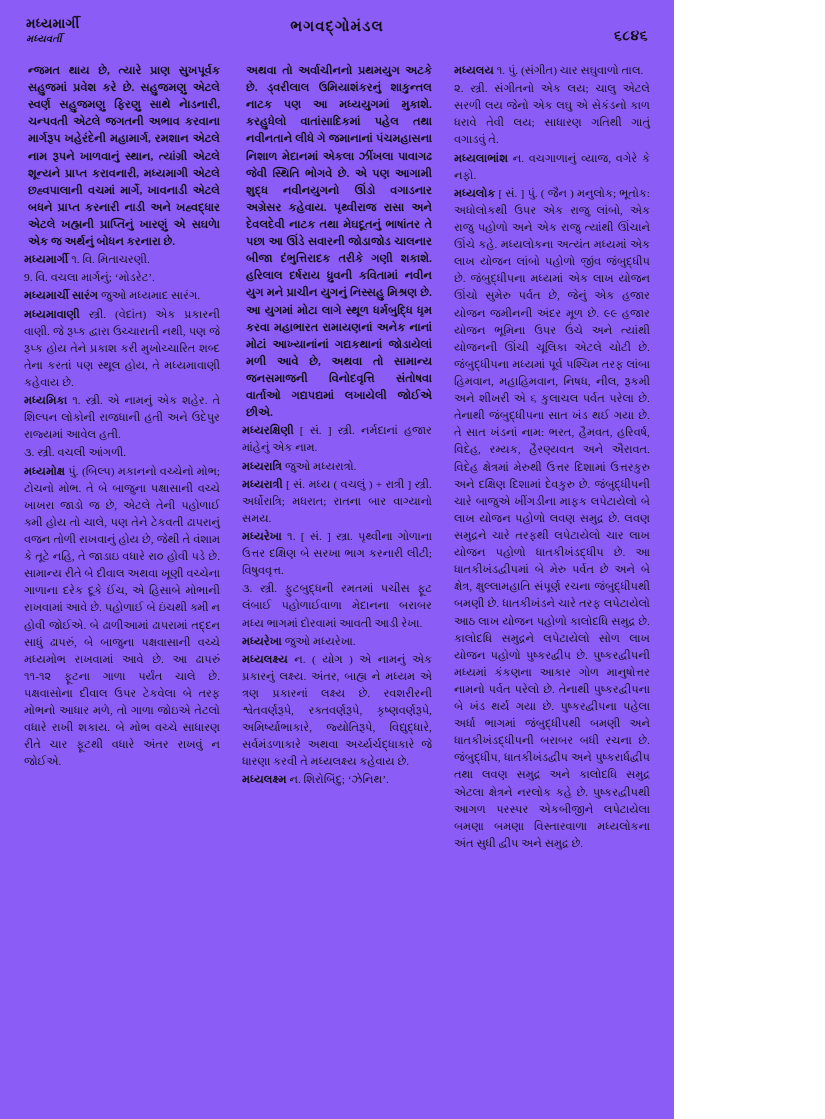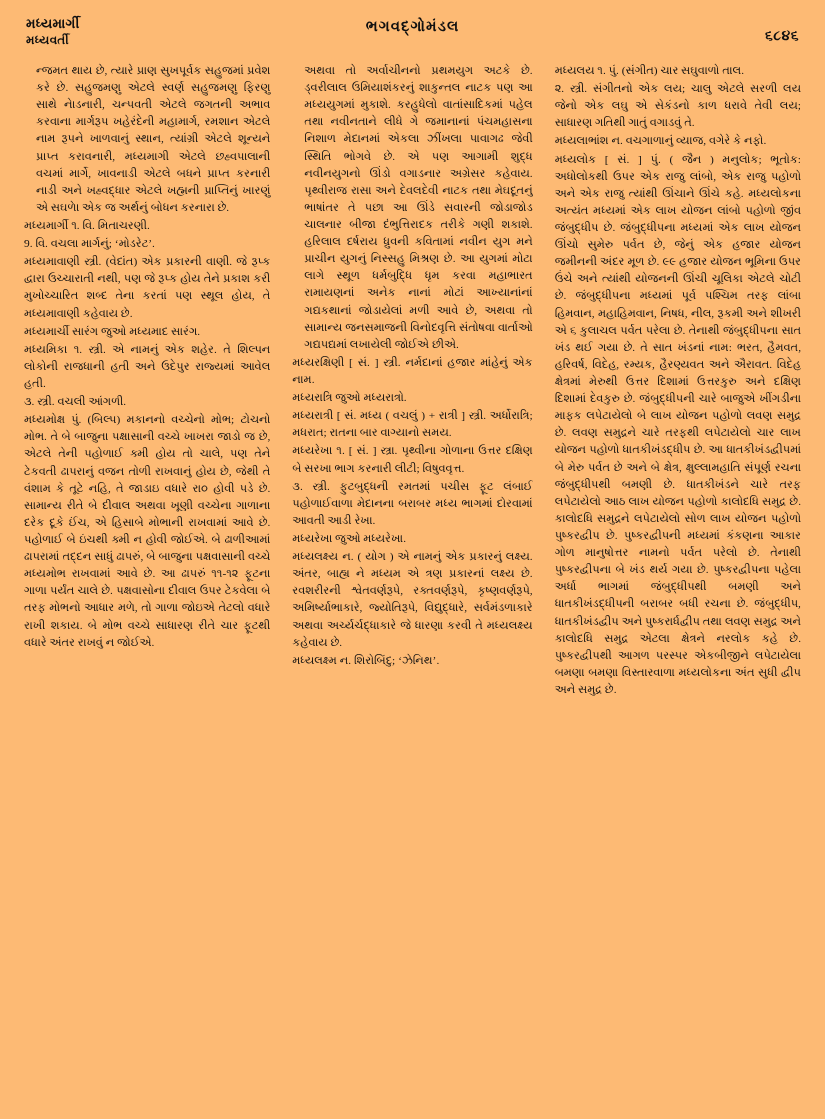--- a/index.html
+++ b/index.html
@@ -9,45 +9,46 @@
   }
   body {
     width: 825px;
     height: 1119px;
     font-family: "Liberation Serif", "DejaVu Serif", serif;
     color: #101010;
     position: relative;
     overflow: hidden;
   }
   .page {
-    width: 825px;
+    width: 674px;
     height: 1119px;
     box-sizing: border-box;
     padding: 16px 22px 10px 22px;
     position: relative;
-    background: #fdba74;
+    background: #8b5cf6;
   }
   
   .running-head {
     position: relative;
     height: 44px;
     margin-bottom: 2px;
   }
   .rh-left {
     position: absolute;
     left: 4px;
     top: 0;
     font-size: 13.5px;
     font-weight: bold;
     line-height: 1.25;
     letter-spacing: 0.2px;
   }
   .rh-left .l2 {
     display: block;
-    font-size: 12px;
+    font-size: 10px;
+    font-style: italic;
   }
   .rh-center {
     position: absolute;
     left: 0;
     right: 0;
     top: 2px;
     text-align: center;
     font-size: 15px;
     font-weight: bold;
     letter-spacing: 1px;
@@ -79,24 +80,25 @@
   }
   .col-1 { padding-left: 2px; padding-right: 12px; }
   .col-2 { padding-left: 10px; padding-right: 10px; }
   .col-3 { padding-left: 12px; padding-right: 2px; }
 
   p.entry {
     margin: 0 0 1px 0;
     text-indent: 0;
   }
   p.cont {
-    margin: 0 0 1px 12px;
+    margin: 0 0 1px 4px;
+    font-weight: bold;
   }
   .hw {
-    font-weight: normal;
+    font-weight: bold;
   }
   .sense {
     display: inline;
   }
 </style>
 </head>
 <body>
 
 <div class="page">
 
@@ -107,22 +109,22 @@
     </div>
     <div class="rh-center">ભગવદ્ગોમંડલ</div>
     <div class="rh-right">૬૮૪૬</div>
   </div>
 
   <div class="columns">
     <div class="col col-1">
         <p class="cont"><span class="sense">ન્જમત થાય છે, ત્યારે પ્રાણ સુખપૂર્વક સહુજમાં પ્રવેશ કરે છે. સહુજમણુ એટલે સ્વર્ણ સહુજમણુ ફિરણુ સાથે નેાડનારી, ચન્પવતી એટલે જગતની અભાવ કરવાના માર્ગરૂપ ખહેરંદેની મહામાર્ગ, રમશાન એટલે નામ રૂપને ખાળવાનું સ્થાન, ત્યાંગ્રી એટલે શૂન્યને પ્રાપ્ત કરાવનારી, મધ્યમાગી એટલે છહ્વપાલાની વચમાં માર્ગે, ખાવનાડી એટલે બધને પ્રાપ્ત કરનારી નાડી અને ખહ્વદ્ધાર એટલે ખહ્મની પ્રાપ્તિનું ખારણું એ સઘળાે એક જ અર્થનું બોધન કરનારા છે.</span></p>
         <p class="entry"><span class="hw">મધ્યમાર્ગી </span><span class="sense">૧. વિ. મિતાચરણી.</span></p>
         <p class="entry"><span class="sense">9. વિ. વચલા માર્ગનું; ‘મોડરેટ’.</span></p>
+        <p class="entry"><span class="hw">મધ્યમાર્ચી સારંગ </span><span class="sense">જુઓ મધ્યમાદ સારંગ.</span></p>
         <p class="entry"><span class="hw">મધ્યમાવાણી </span><span class="sense">સ્ત્રી. (વેદાંત) એક પ્રકારની વાણી. જે રૂપ્ક દ્વારા ઉચ્ચારાતી નથી, પણ જે રૂપ્ક હોય તેને પ્રકાશ કરી મુખોચ્ચારિત શબ્દ તેના કરતાં પણ સ્થૂલ હોય, તે મધ્યમાવાણી કહેવાય છે.</span></p>
-        <p class="entry"><span class="hw">મધ્યમાર્ચી સારંગ </span><span class="sense">જુઓ મધ્યમાદ સારંગ.</span></p>
         <p class="entry"><span class="hw">મધ્યમિકા </span><span class="sense">૧. સ્ત્રી. એ નામનું એક શહેર. તે શિલ્પન લોકોની રાજધાની હતી અને ઉદેપુર રાજ્યમાં આવેલ હતી.</span></p>
         <p class="entry"><span class="sense">૩. સ્ત્રી. વચલી આંગળી.</span></p>
         <p class="entry"><span class="hw">મધ્યમોક્ષ </span><span class="sense">પું. (બિલ્પ) મકાનનો વચ્ચેનો મોભ; ટોચનો મોભ. તે બે બાજુના પક્ષાસાની વચ્ચે ખાખરા જાડો જ છે, એટલે તેની પહોળાઈ ક્મી હોય તો ચાલે, પણ તેને ટેકવતી ઢાપરાનું વજન તોળી રાખવાનું હોય છે, જેથી તે વંશામ કે તૂટે નહિ, તે જાડાઇ વધારે રા૦ હોવી પડે છે. સામાન્ય રીતે બે દીવાલ અથવા ખૂણી વચ્ચેના ગાળાના દરેક દૂકે ઈંચ, એ હિસાબે મોભાની રાખવામાં આવે છે. પહોળાઈ બે ઇંચથી ક્મી ન હોવી જોઈએ. બે ઢાળીઆમાં ઢાપરામાં તદ્દન સાધું ઢાપરું, બે બાજુના પક્ષવાસાની વચ્ચે મધ્યમોભ રાખવામાં આવે છે. આ ઢાપરું ૧૧-૧૨ ફૂટના ગાળા પર્યંત ચાલે છે. પક્ષવાસોના દીવાલ ઉપર ટેકવેલા બે તરફ મોભનો આધાર મળે, તો ગાળા જોઇએ તેટલો વધારે રાખી શકાય. બે મોભ વચ્ચે સાધારણ રીતે ચાર ફૂટથી વધારે અંતર રાખવું ન જોઈએ.</span></p>
       </div>
     <div class="col col-2">
         <p class="cont"><span class="sense">અથવા તો અર્વાચીનનો પ્રથમયુગ અટકે છે. ડ્વરીલાલ ઉમિયાશંકરનું શાકુન્તલ નાટક પણ આ મધ્યયુગમાં મુકાશે. કરહુધેલો વાતાંસાદિકમાં પહેલ તથા નવીનતાને લીધે ગે જમાનાનાં પંચમહાસના નિશાળ મેદાનમાં એકલા ઝીંખલા પાવાગઢ જેવી સ્થિતિ ભોગવે છે. એ પણ આગામી શુદ્ધ નવીનયુગનો ઊંડો વગાડનાર અગ્રેસર કહેવાય. પૃથ્વીરાજ રાસા અને દેવલદેવી નાટક તથા મેઘદૂતનું ભાષાંતર તે પછા આ ઊંડે સવારની જોડાજોડ ચાલનાર બીજા દંભુત્તિરાદક તરીકે ગણી શકાશે. હરિલાલ દર્ષરાય ધ્રુવની કવિતામાં નવીન યુગ મને પ્રાચીન યુગનું નિસ્સહુ મિશ્રણ છે. આ યુગમાં મોટા લાગે સ્થૂળ ધર્મબુદ્ધિ ધૃમ કરવા મહાભારત રામાયણનાં અનેક નાનાં મોટાં આખ્યાનાંનાં ગદ્યકથાનાં જોડાયેલાં મળી આવે છે, અથવા તો સામાન્ય જનસમાજની વિનોદવૃત્તિ સંતોષવા વાર્તાઓ ગદ્યપદ્યમાં લખાયેલી જોઈએ છીએ.</span></p>
         <p class="entry"><span class="hw">મધ્યરક્ષિણી </span><span class="sense">[ સં. ] સ્ત્રી. નર્મદાનાં હજાર માંહેનું એક નામ.</span></p>
         <p class="entry"><span class="hw">મધ્યરાત્રિ </span><span class="sense">જુઓ મધ્યરાત્રો.</span></p>
         <p class="entry"><span class="hw">મધ્યરાત્રી </span><span class="sense">[ સં. મધ્ય ( વચલું ) + રાત્રી ] સ્ત્રી. અર્ધોરાત્રિ; મધરાત; રાતના બાર વાગ્યાનો સમય.</span></p>
         <p class="entry"><span class="hw">મધ્યરેખા </span><span class="sense">૧. [ સં. ] સ્ત્રા. પૃથ્વીના ગોળાના ઉત્તર દક્ષિણ બે સરખા ભાગ કરનારી લીટી; વિષુવવૃત્ત.</span></p>

